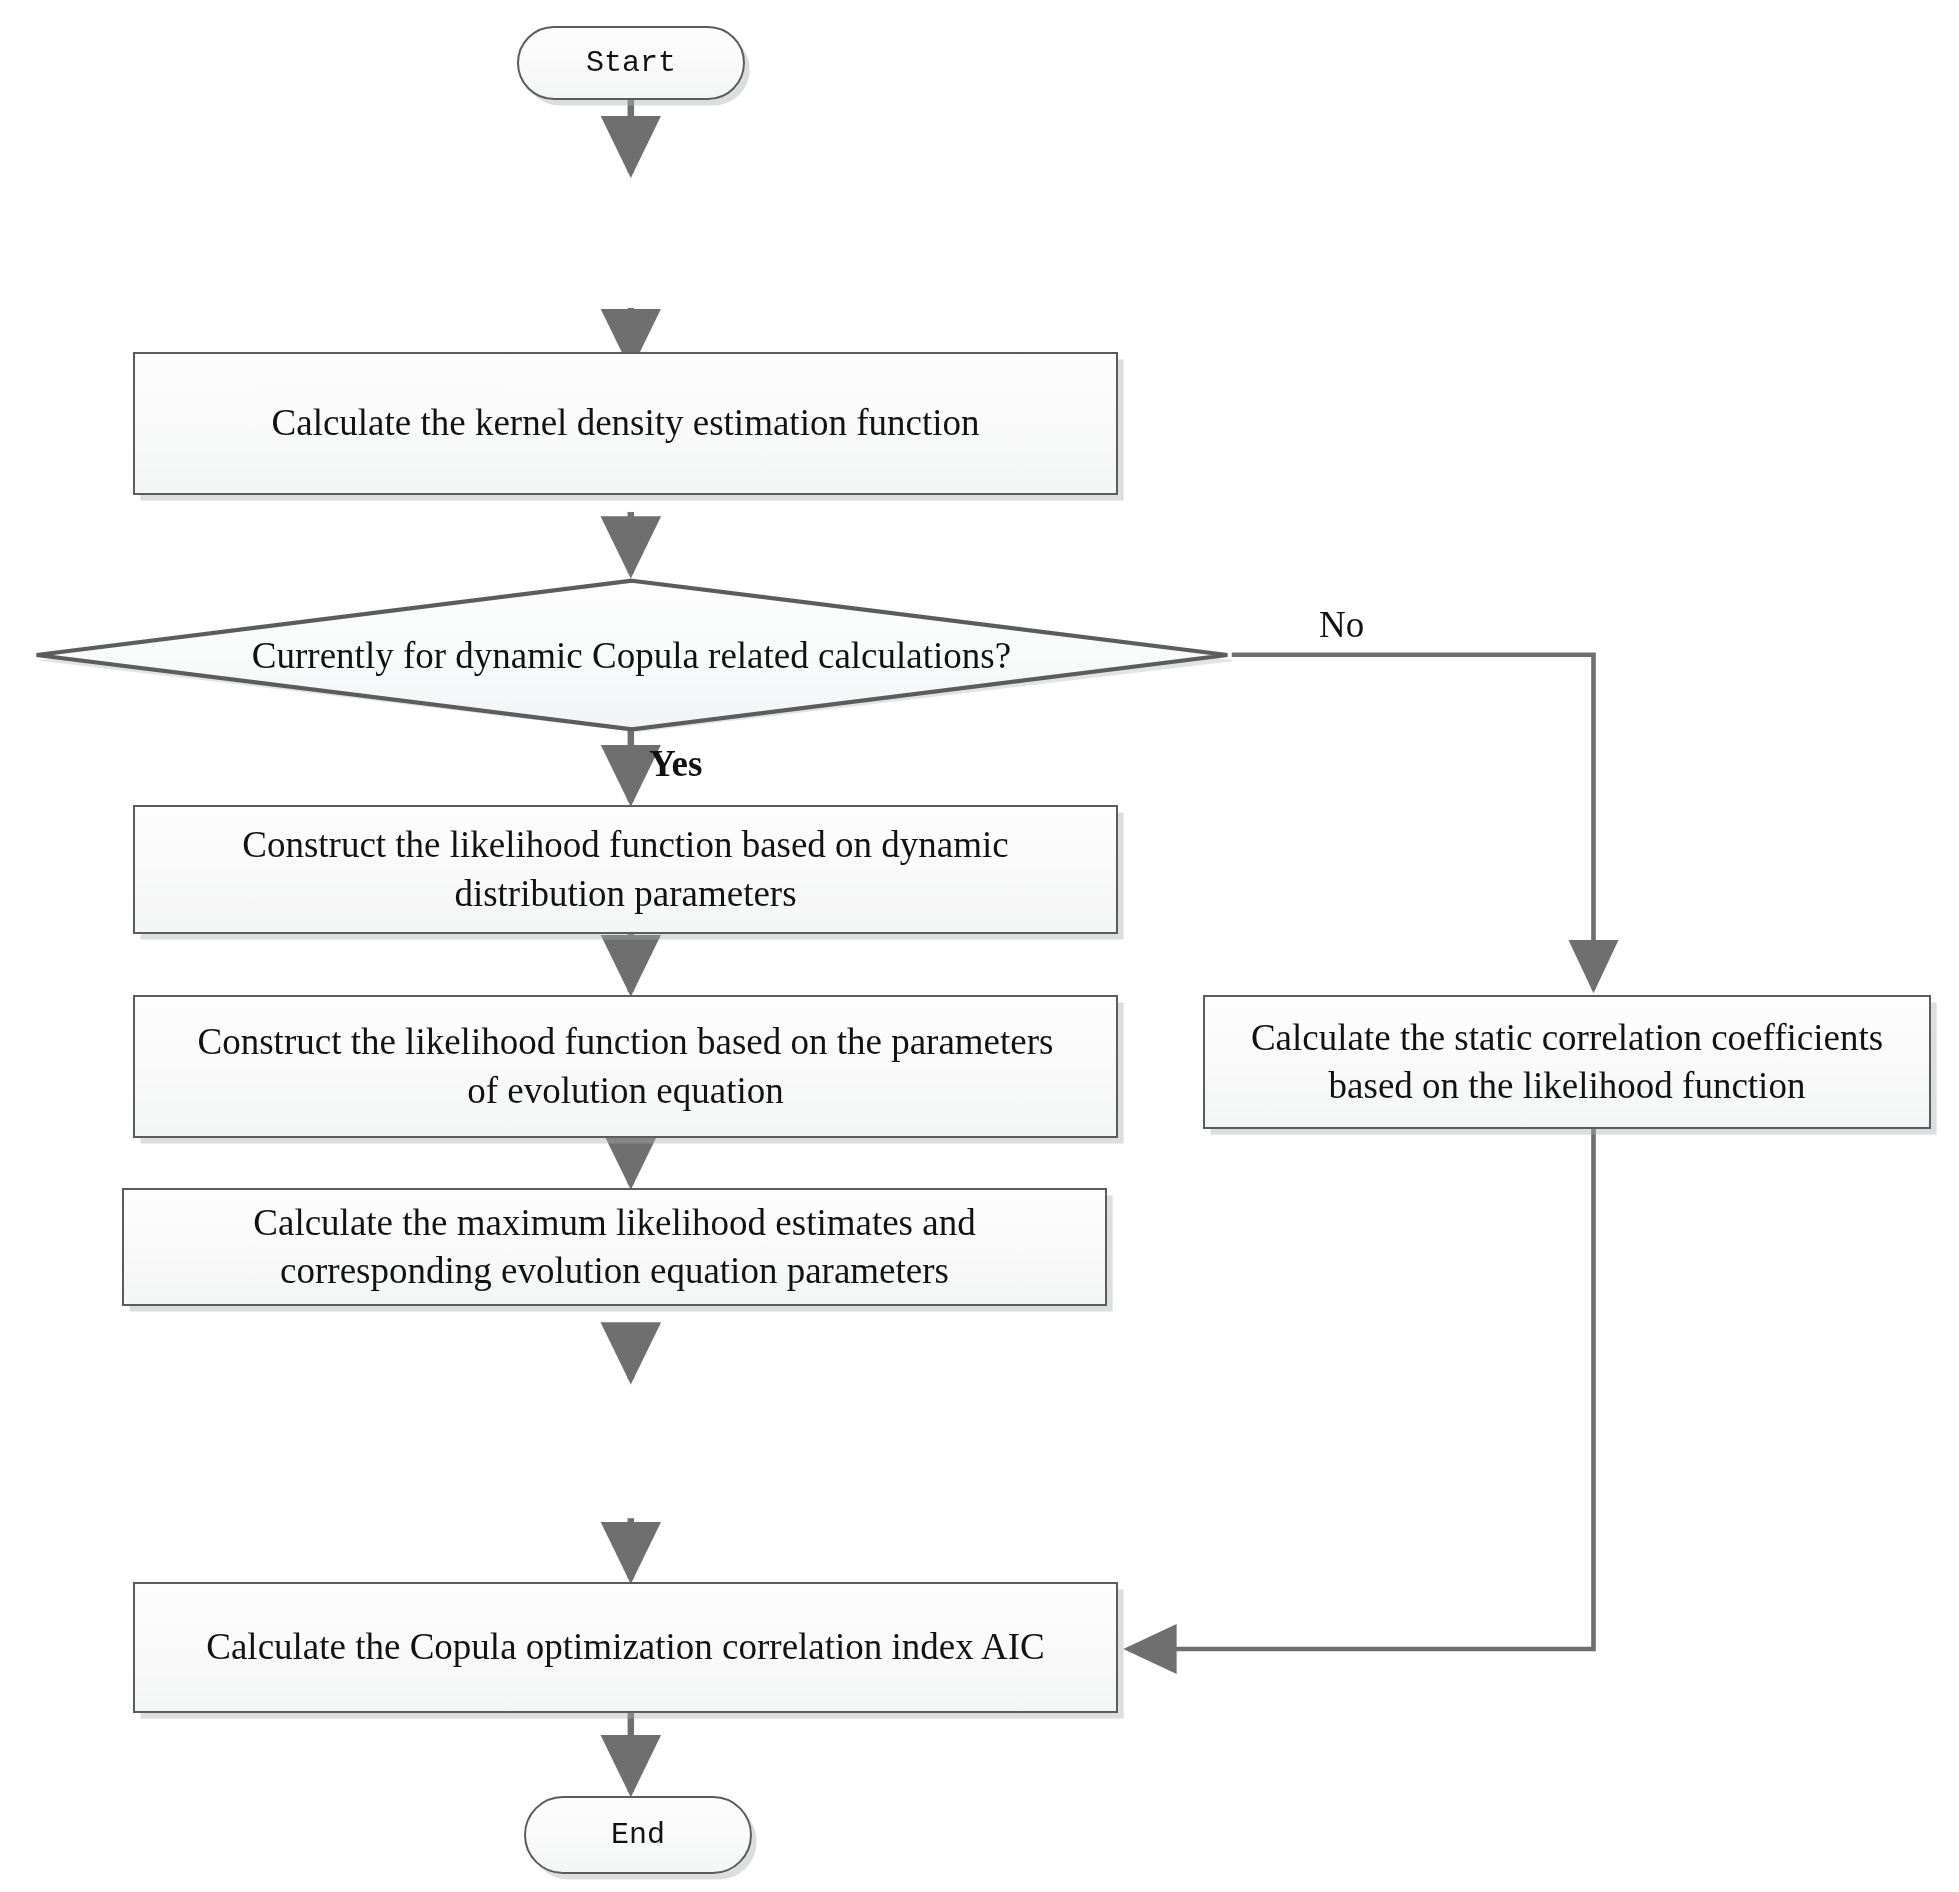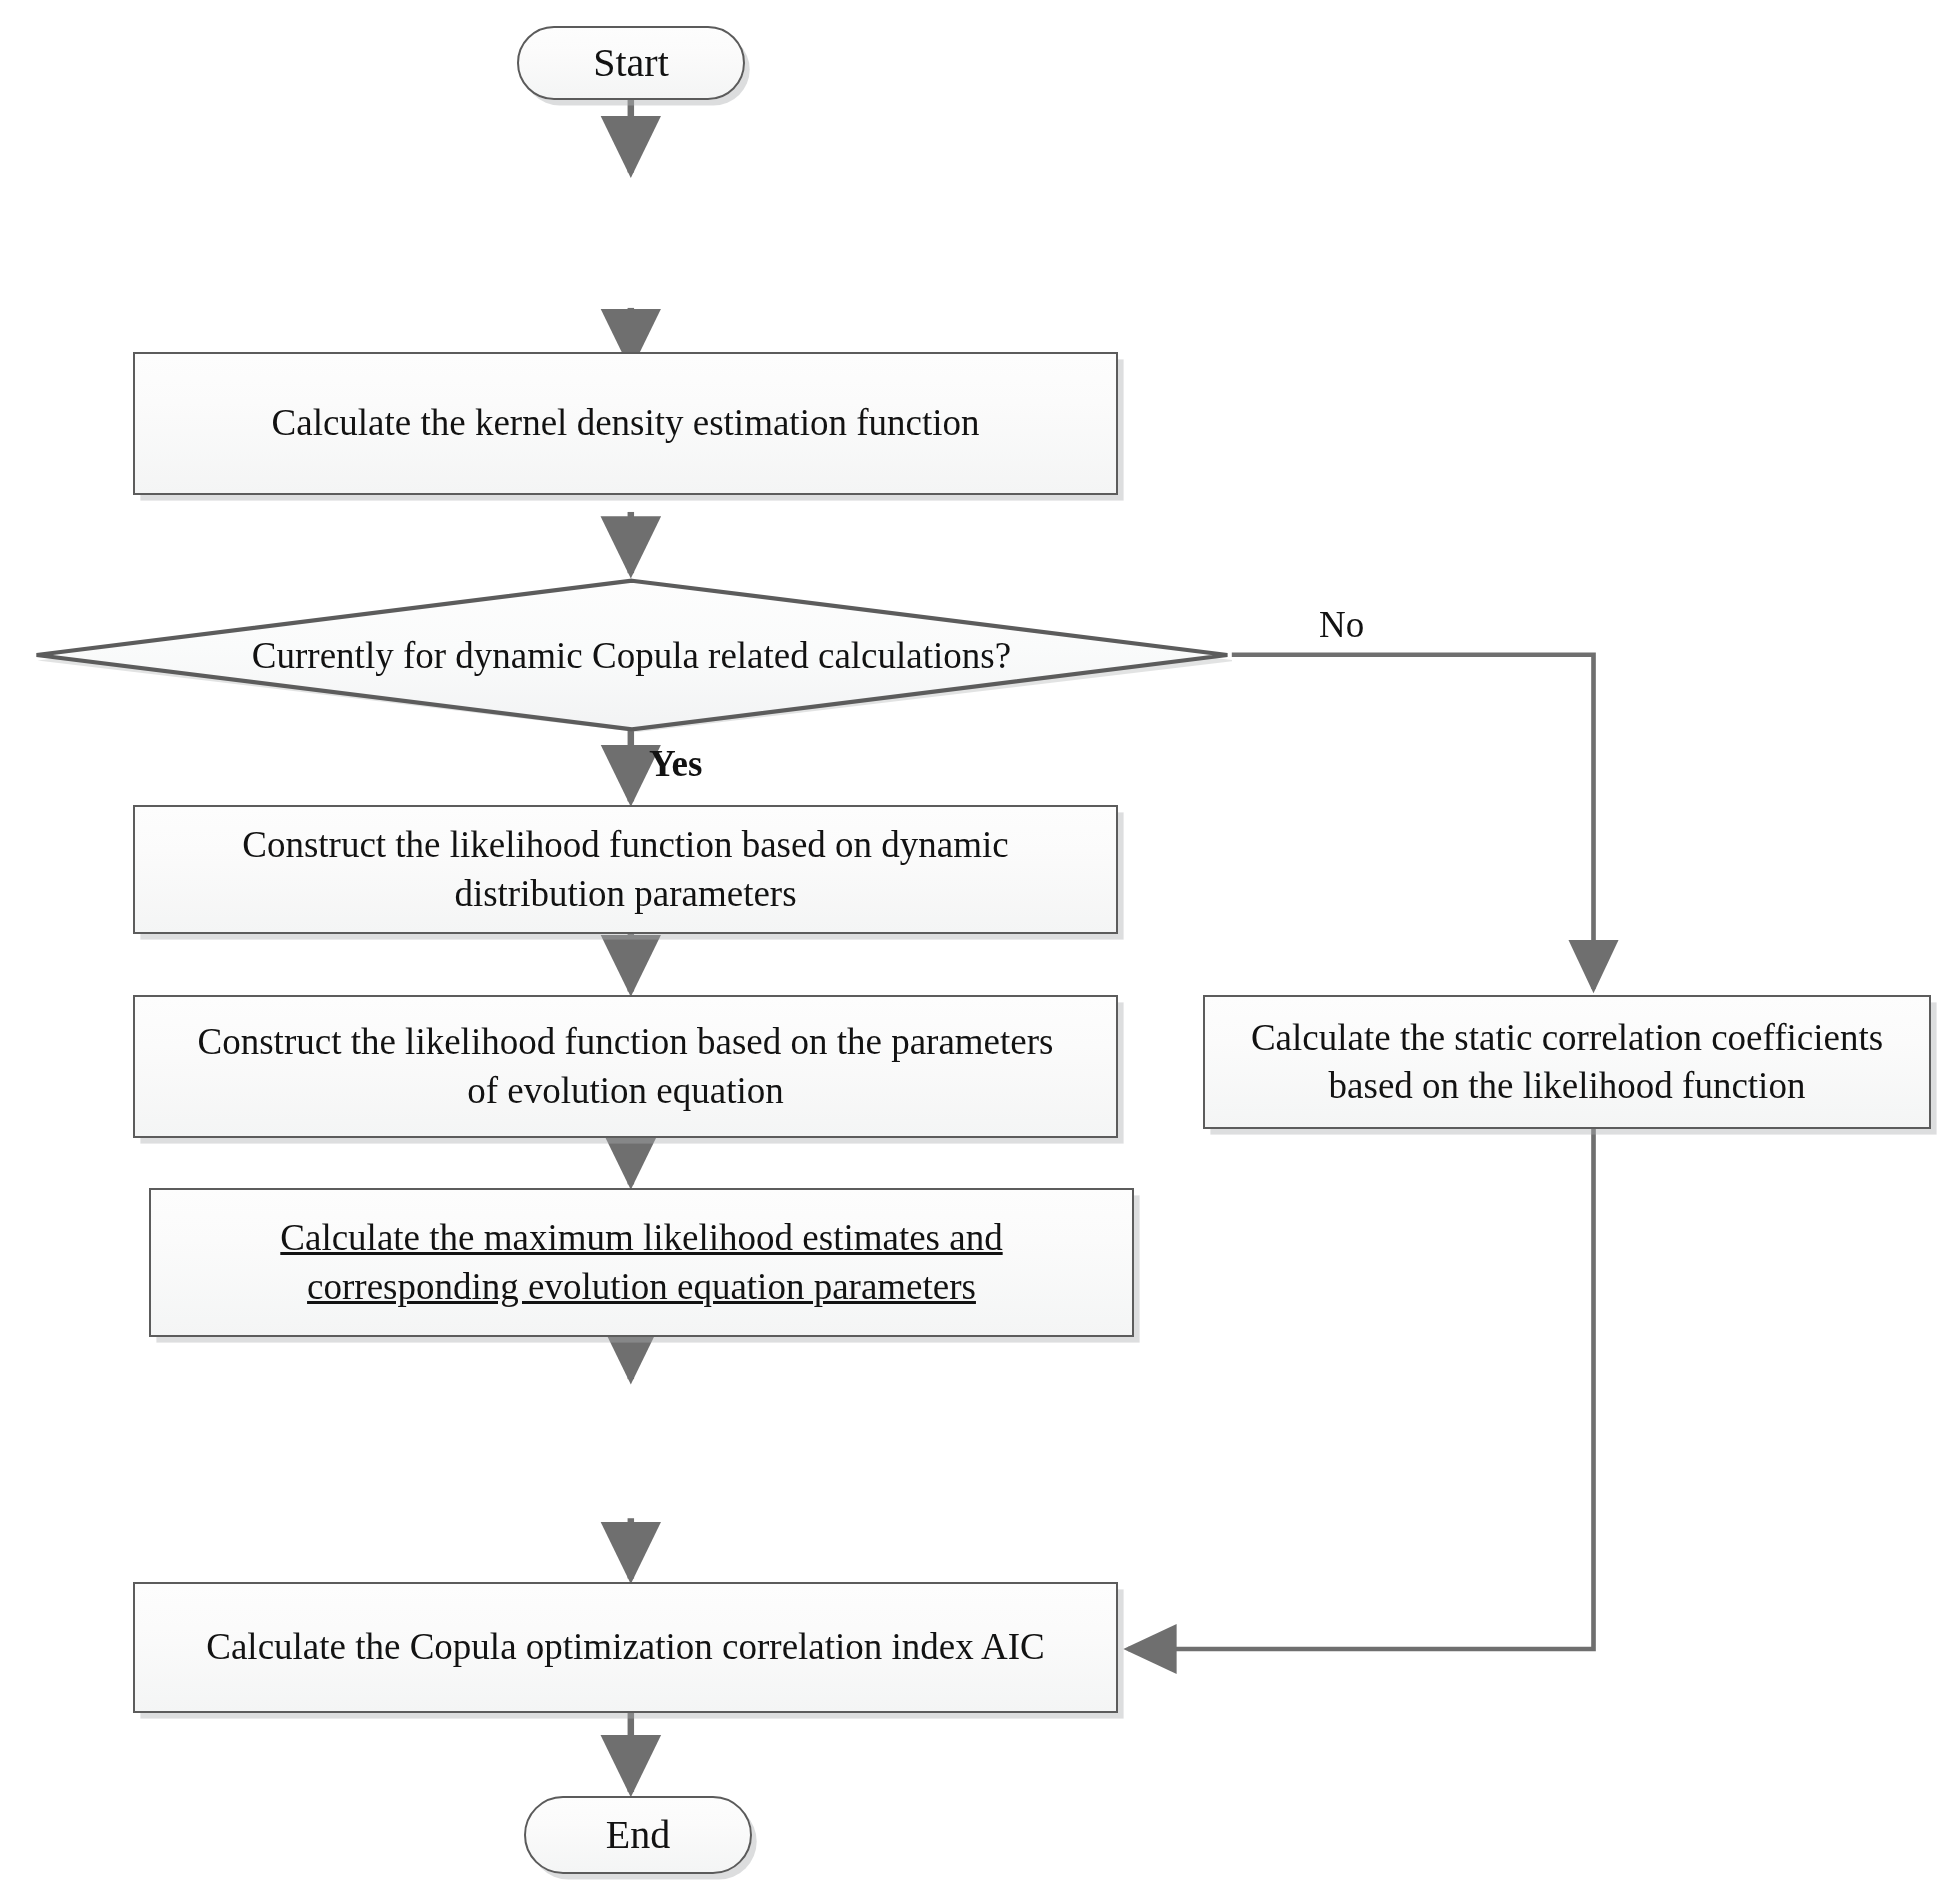--- a/index.html
+++ b/index.html
@@ -37,21 +37,22 @@
   .node .txt{
     display:block;
     padding:0 16.7px;
     width:100%;
     white-space:pre-line;
   }
   .terminator{
     border-radius:927px;
     border:2.8px solid #5b5b5b;
     box-shadow:5.6px 6.5px 0 -0.9px rgba(178,180,182,0.45);
-    font-size:40px;
+    font-size:30px;
+    font-family:Liberation Mono, monospace;
   }
   .process{ font-size:37px; }
 
   
   .decision{
     position:absolute;
     display:flex;
     align-items:center;
     justify-content:center;
   }
@@ -160,21 +161,21 @@
   <div class="node process" style="left:133px;top:805px;width:985px;height:129px;">
     <span class="txt">Construct the likelihood function based on dynamic
 distribution parameters</span>
   </div>
 
   <div class="node process" style="left:1203px;top:995px;width:728px;height:134px;">
     <span class="txt">Calculate the static correlation coefficients
 based on the likelihood function</span>
   </div>
 
-  <div class="node process" style="left:149px;top:1188px;width:985px;height:149px;text-decoration:underline;">
+  <div class="node process" style="left:122px;top:1188px;width:985px;height:118px;">
     <span class="txt">Calculate the maximum likelihood estimates and
 corresponding evolution equation parameters</span>
   </div>
 
 
   <div class="node process" style="left:133px;top:1582px;width:985px;height:131px;">
     <span class="txt">Calculate the Copula optimization correlation index AIC</span>
   </div>
 
   <div class="node terminator" style="left:524px;top:1796px;width:228px;height:78px;">

